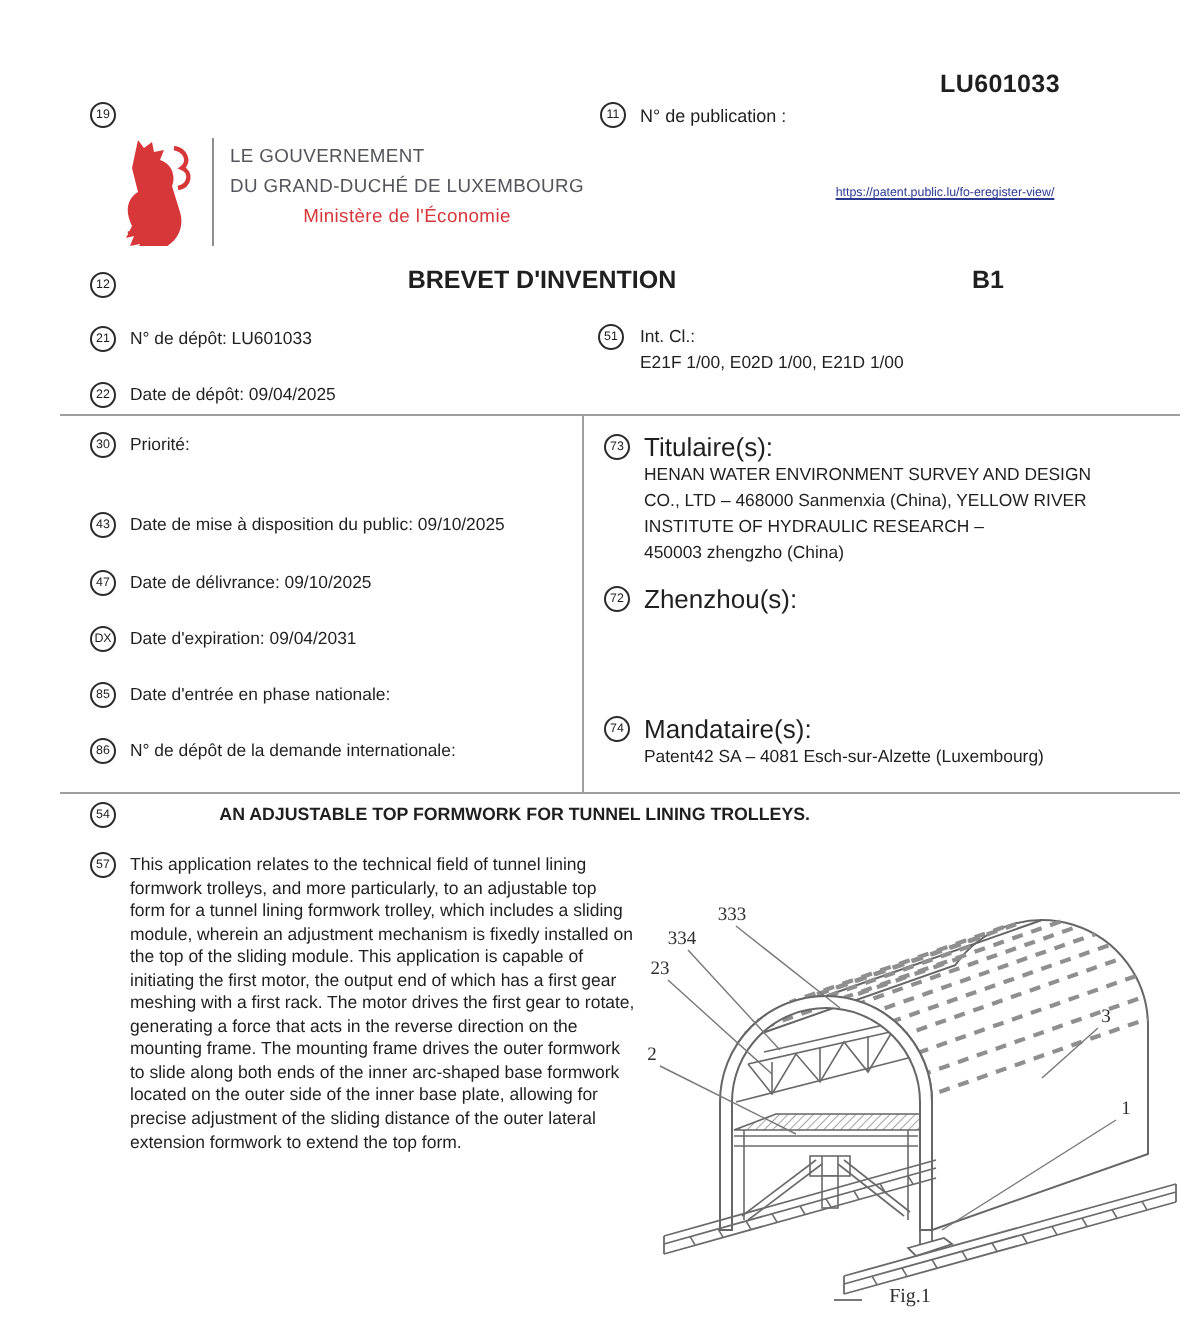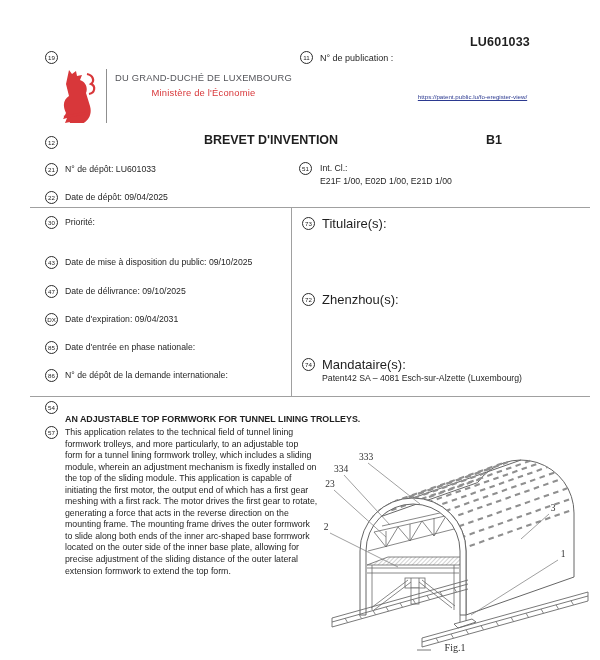--- a/index.html
+++ b/index.html
@@ -8,37 +8,38 @@
   .inid{position:absolute;width:13px;height:13px;border:1px solid #2b2b2b;border-radius:50%;
         font-size:6.2px;line-height:11.5px;text-align:center;box-sizing:border-box;color:#1c1c1c;
         background:#fff;}
   .t{position:absolute;font-size:8.7px;line-height:11.5px;color:#1f1f1f;}
   .lbl{position:absolute;font-size:13px;line-height:11.5px;color:#1f1f1f;}
   .body{position:absolute;font-size:8.7px;line-height:13px;color:#1f1f1f;white-space:pre-line;}
   .govline{font-size:9.4px;line-height:15.2px;color:#54555a;letter-spacing:0.2px;}
   .ministry{color:#d8373a;text-align:center;}
   .hline{position:absolute;left:30px;width:560px;height:0;border-top:1.2px solid #a0a0a0;}
   .vline{position:absolute;width:0;border-left:1.2px solid #a0a0a0;}
-  .bold{font-weight:bold;}
+  .bold{font-weight:bold;text-align:right;}
   a.reg{color:#2b3990;text-decoration:underline;}
 </style>
 </head>
 <body>
 
 <div class="page">
 
   <div class="inid" style="left:45px;top:51px">19</div>
 
   <svg style="position:absolute;left:54px;top:65px" width="46" height="58" viewBox="0 0 46 58">
     <path d="M15,5 l3,4 l4,-3 l1,5 l5,-1 l-2,5 c6,2 8,8 6,13 l4,13 c3,10 -4,18 -12,19 l-10,2 l2,-5 l-5,1 l2,-5 l-4,1 l3,-6 c-4,-8 -2,-14 3,-17 l-3,-12 z" fill="#d8373a"></path>
     <path d="M33,9 c6,1 8,7 4,10 c5,2 4,9 -2,10" stroke="#d8373a" fill="none" stroke-width="2.2"></path>
     <path d="M10,52 l22,-4" stroke="#d8373a" stroke-width="2.5"></path>
   </svg>
   <div class="vline" style="left:106px;top:69px;height:54px;border-left:1.5px solid #8f8f8f"></div>
   <div style="position:absolute;left:115px;top:70px">
+    <div class="govline">LE GOUVERNEMENT</div>
     <div class="govline">DU GRAND-DUCHÉ DE LUXEMBOURG</div>
     <div class="govline ministry">Ministère de l'Économie</div>
   </div>
 
   <div class="inid" style="left:300px;top:51px">11</div>
   <div class="t" style="left:320px;top:53px;font-size:9px">N° de publication :</div>
   <div class="t bold" style="left:415px;top:37px;width:115px;text-align:right;font-size:12.5px;letter-spacing:0.2px">LU601033</div>
   <a class="reg" href="#" style="position:absolute;left:385px;top:93px;width:175px;text-align:center;font-size:6.2px">https://patent.public.lu/fo-eregister-view/</a>
 
   <div class="inid" style="left:45px;top:136px">12</div>
@@ -72,30 +73,34 @@
   <div class="t" style="left:65px;top:314px;width:220px">Date d'expiration: 09/04/2031</div>
 
   <div class="inid" style="left:45px;top:341px">85</div>
   <div class="t" style="left:65px;top:342px;width:220px">Date d'entrée en phase nationale:</div>
 
   <div class="inid" style="left:45px;top:369px">86</div>
   <div class="t" style="left:65px;top:370px;width:220px">N° de dépôt de la demande internationale:</div>
 
   <div class="inid" style="left:302px;top:217px">73</div>
   <div class="lbl" style="left:322px;top:218px">Titulaire(s):</div>
+  <div class="body" style="left:322px;top:231px;width:242px">HENAN WATER ENVIRONMENT SURVEY AND DESIGN
+CO., LTD – 468000 Sanmenxia (China), YELLOW RIVER
+INSTITUTE OF HYDRAULIC RESEARCH –
+450003 zhengzho (China)</div>
 
   <div class="inid" style="left:302px;top:293px">72</div>
   <div class="lbl" style="left:322px;top:294px">Zhenzhou(s):</div>
 
   <div class="inid" style="left:302px;top:358px">74</div>
   <div class="lbl" style="left:322px;top:359px">Mandataire(s):</div>
   <div class="body" style="left:322px;top:372px;width:242px">Patent42 SA – 4081 Esch-sur-Alzette (Luxembourg)</div>
 
   <div class="inid" style="left:45px;top:401px">54</div>
-  <div class="t bold" style="left:65px;top:414px;width:340px;font-size:8.9px">AN ADJUSTABLE TOP FORMWORK FOR TUNNEL LINING TROLLEYS.</div>
+  <div class="t bold" style="left:65px;top:402px;width:340px;font-size:8.9px">AN ADJUSTABLE TOP FORMWORK FOR TUNNEL LINING TROLLEYS.</div>
 
   <div class="inid" style="left:45px;top:426px">57</div>
   <div class="t" style="left:65px;top:427px;width:253px;font-size:8.75px;line-height:11.55px">This application relates to the technical field of tunnel lining formwork trolleys, and more particularly, to an adjustable top form for a tunnel lining formwork trolley, which includes a sliding module, wherein an adjustment mechanism is fixedly installed on the top of the sliding module. This application is capable of initiating the first motor, the output end of which has a first gear meshing with a first rack. The motor drives the first gear to rotate, generating a force that acts in the reverse direction on the mounting frame. The mounting frame drives the outer formwork to slide along both ends of the inner arc-shaped base formwork located on the outer side of the inner base plate, allowing for precise adjustment of the sliding distance of the outer lateral extension formwork to extend the top form.</div>
 
   <svg style="position:absolute;left:308px;top:418px" width="285" height="240" viewBox="0 0 285 240">
     <defs>
       <pattern id="hatch" patternUnits="userSpaceOnUse" width="3" height="3" patternTransform="rotate(45)">
         <line x1="0" y1="0" x2="0" y2="3" stroke="#7a7a7a" stroke-width="0.7"></line>
       </pattern>
       <clipPath id="opening">

